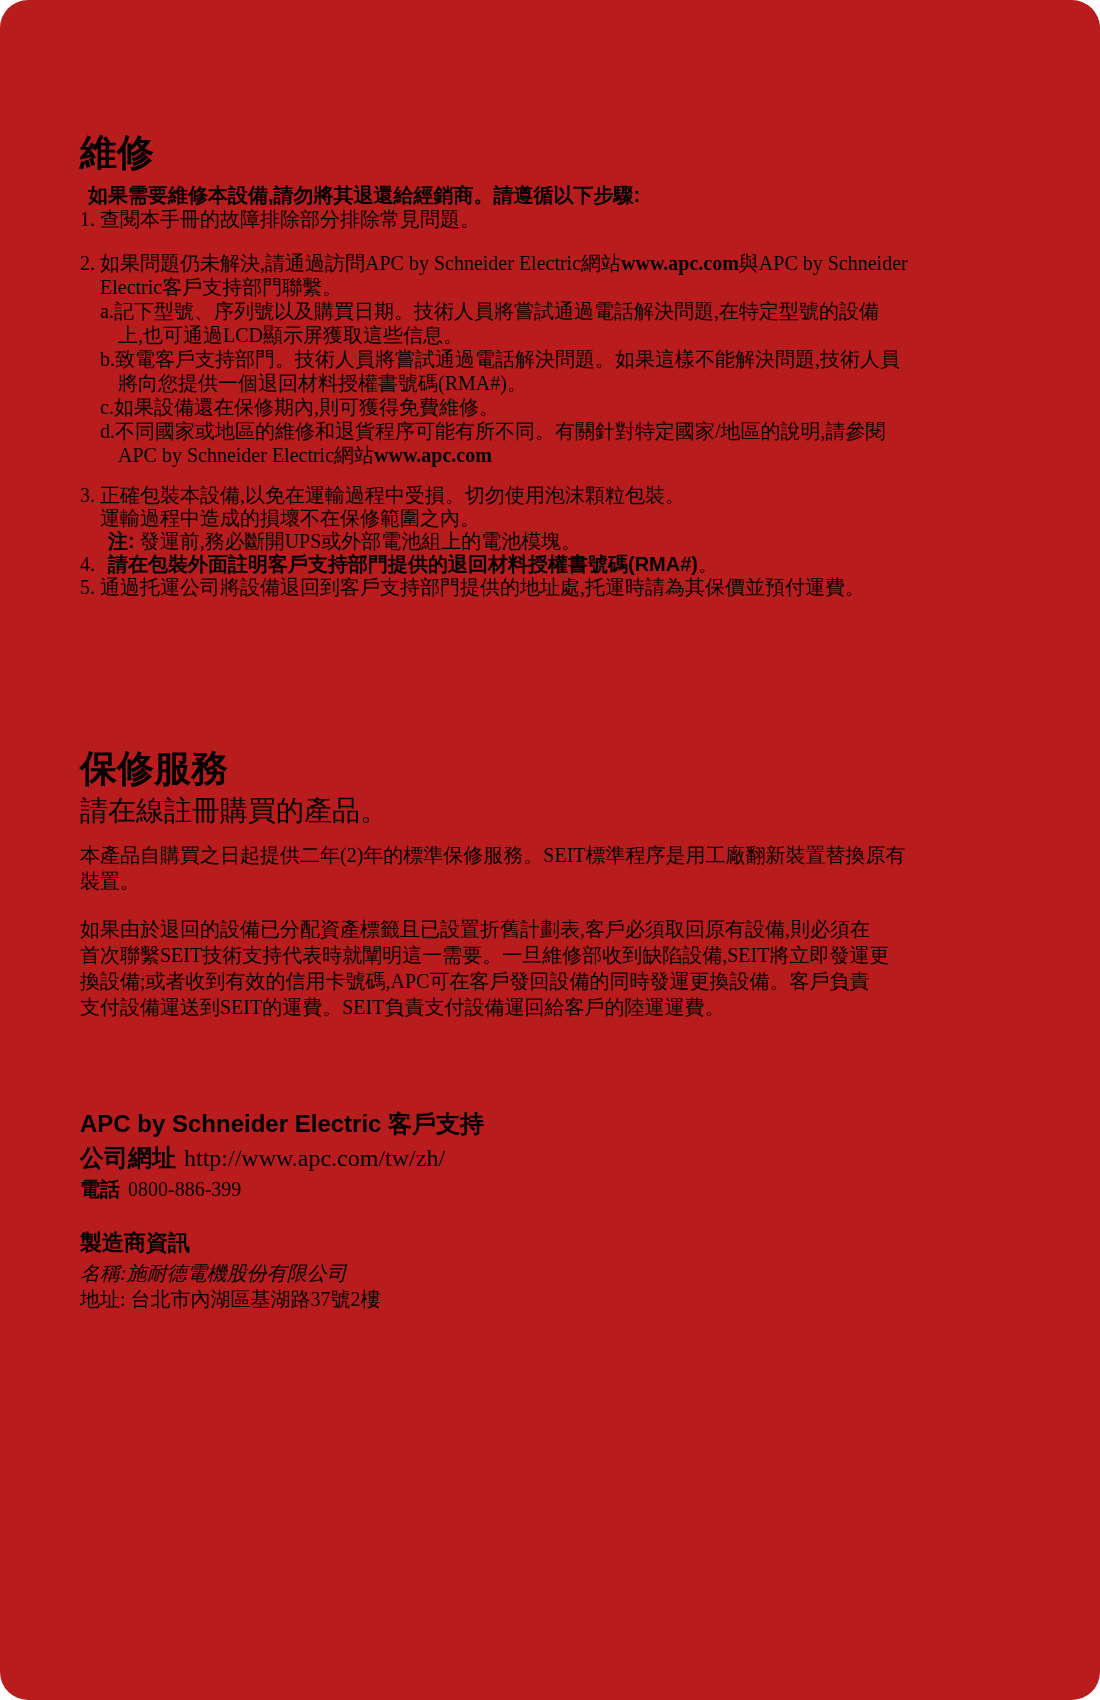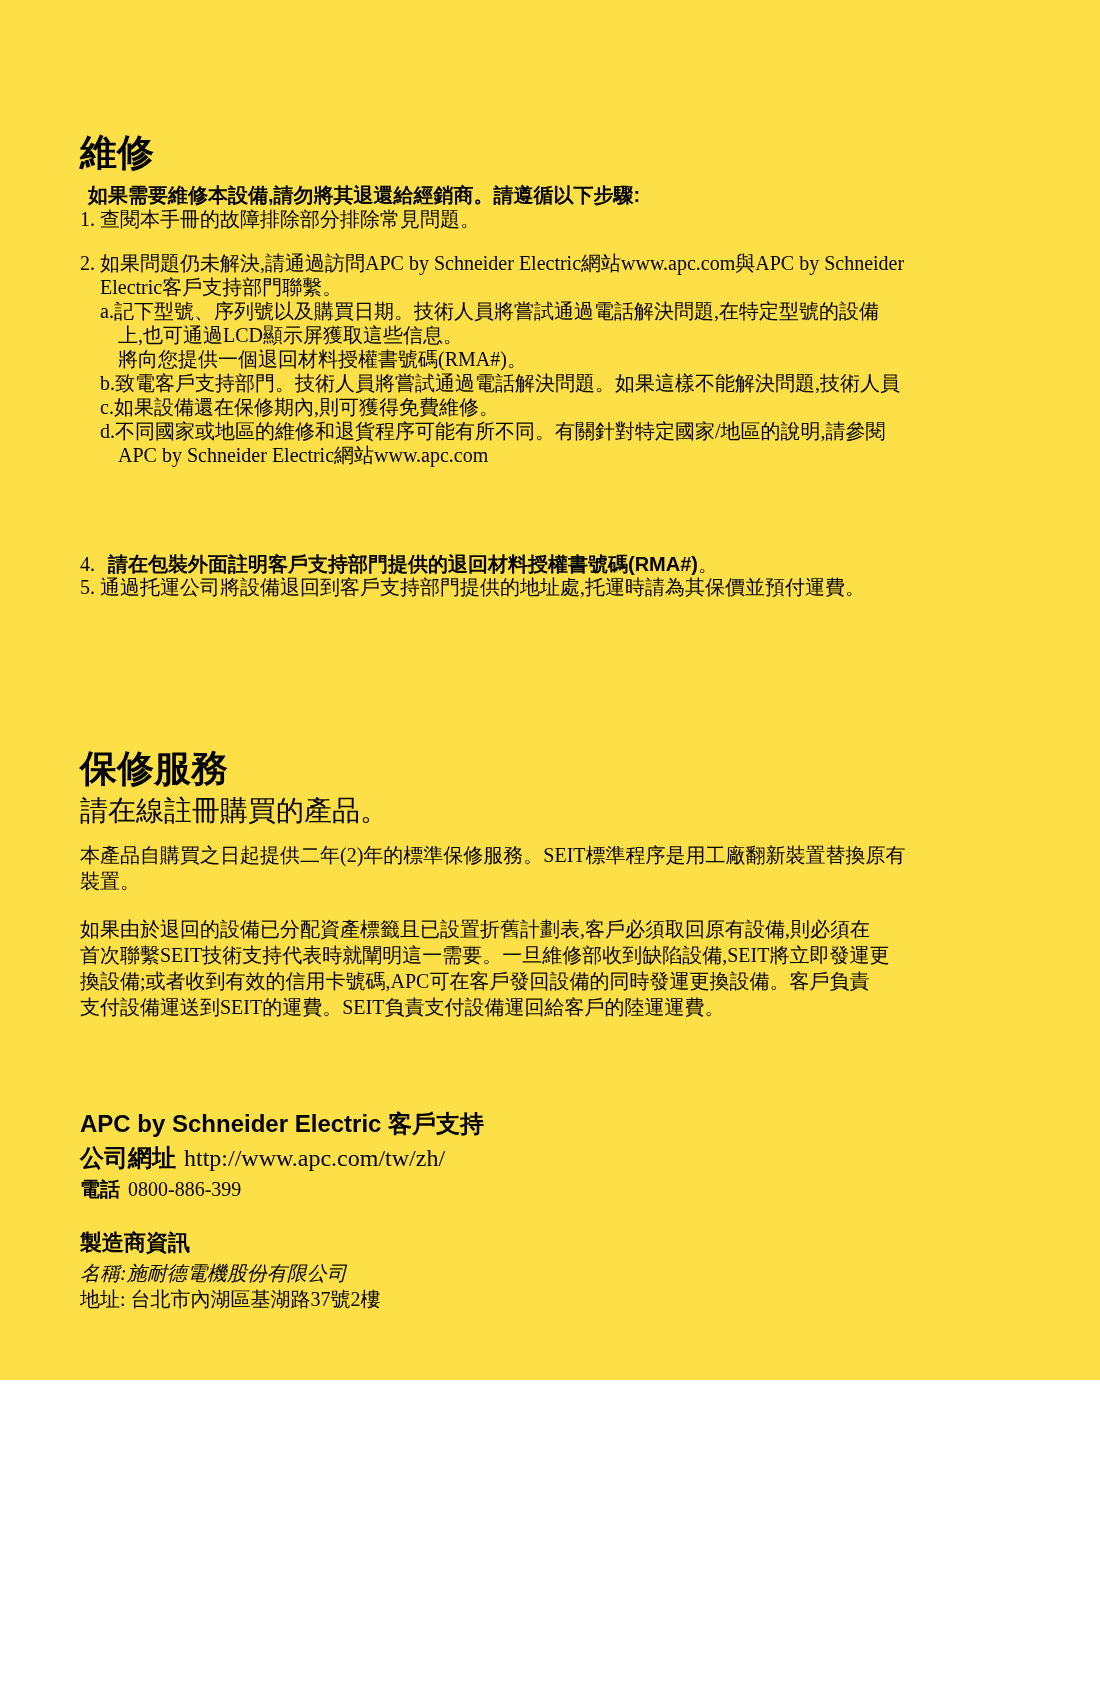--- a/index.html
+++ b/index.html
@@ -1,42 +1,43 @@
 <!DOCTYPE html>
 <html><head>
 <meta charset="utf-8">
 <style>
   html, body { margin: 0; padding: 0; background: #ffffff; }
   .page {
     position: relative;
     width: 1100px;
-    height: 1380px;
-    background: #fde047;
+    height: 1700px;
+    background: #b91c1c;
     color: #000000;
     overflow: hidden;
     font-family: "Liberation Serif", serif;
+    border-radius: 28px;
   }
   .blk { position: absolute; left: 80px; }
   .ln { white-space: nowrap; }
 
   
   .h1 {
     font-family: "Liberation Sans", sans-serif;
     font-weight: bold;
     font-size: 37px;
     line-height: 42px;
   }
   
   .hb {
     font-family: "Liberation Sans", sans-serif;
     font-weight: bold;
     margin-left: 8px;
   }
   
-  .sb { font-weight: normal; }
+  .sb { font-weight: bold; }
 
   .body-ln { font-size: 20px; line-height: 24px; }
   .ind1 { margin-left: 20px; }
   .ind2 { margin-left: 38px; }
 
   #repair-title   { top: 132px; }
   #repair-intro   { top: 184px; font-size: 20px; line-height: 23px; }
   #repair-step1   { top: 207px; }
   #repair-step2   { top: 251px; }
   #repair-step2 .ln { line-height: 24px; }
@@ -76,29 +77,36 @@
   <div class="blk" id="repair-step2">
     <div class="ln body-ln">
       <span>2. 如果問題仍未解決,請通過訪問APC by Schneider Electric網站</span><span class="sb">www.apc.com</span><span>與APC by Schneider</span>
     </div>
     <div class="ln body-ln ind1">Electric客戶支持部門聯繫。</div>
   </div>
 
   <div class="blk" id="repair-step2sub">
     <div class="ln body-ln ind1">a.記下型號、序列號以及購買日期。技術人員將嘗試通過電話解決問題,在特定型號的設備</div>
     <div class="ln body-ln ind2">上,也可通過LCD顯示屏獲取這些信息。</div>
+    <div class="ln body-ln ind1">b.致電客戶支持部門。技術人員將嘗試通過電話解決問題。如果這樣不能解決問題,技術人員</div>
     <div class="ln body-ln ind2">將向您提供一個退回材料授權書號碼(RMA#)。</div>
-    <div class="ln body-ln ind1">b.致電客戶支持部門。技術人員將嘗試通過電話解決問題。如果這樣不能解決問題,技術人員</div>
     <div class="ln body-ln ind1">c.如果設備還在保修期內,則可獲得免費維修。</div>
     <div class="ln body-ln ind1">d.不同國家或地區的維修和退貨程序可能有所不同。有關針對特定國家/地區的說明,請參閱</div>
     <div class="ln body-ln ind2">
       <span>APC by Schneider Electric網站</span><span class="sb">www.apc.com</span>
     </div>
   </div>
 
+  <div class="blk" id="repair-step3">
+    <div class="ln body-ln">3. 正確包裝本設備,以免在運輸過程中受損。切勿使用泡沫顆粒包裝。</div>
+    <div class="ln body-ln ind1">運輸過程中造成的損壞不在保修範圍之內。</div>
+    <div class="ln body-ln ind1">
+      <span class="hb">注:</span><span> 發運前,務必斷開UPS或外部電池組上的電池模塊。</span>
+    </div>
+  </div>
 
   <div class="blk body-ln ln" id="repair-step4">
     <span>4. </span><span class="hb">請在包裝外面註明客戶支持部門提供的退回材料授權書號碼(RMA#)</span><span>。</span>
   </div>
 
   <div class="blk body-ln ln" id="repair-step5">5. 通過托運公司將設備退回到客戶支持部門提供的地址處,托運時請為其保價並預付運費。</div>
 
   <div class="blk h1" id="warranty-title">保修服務</div>
 
   <div class="blk ln" id="warranty-sub">請在線註冊購買的產品。</div>

